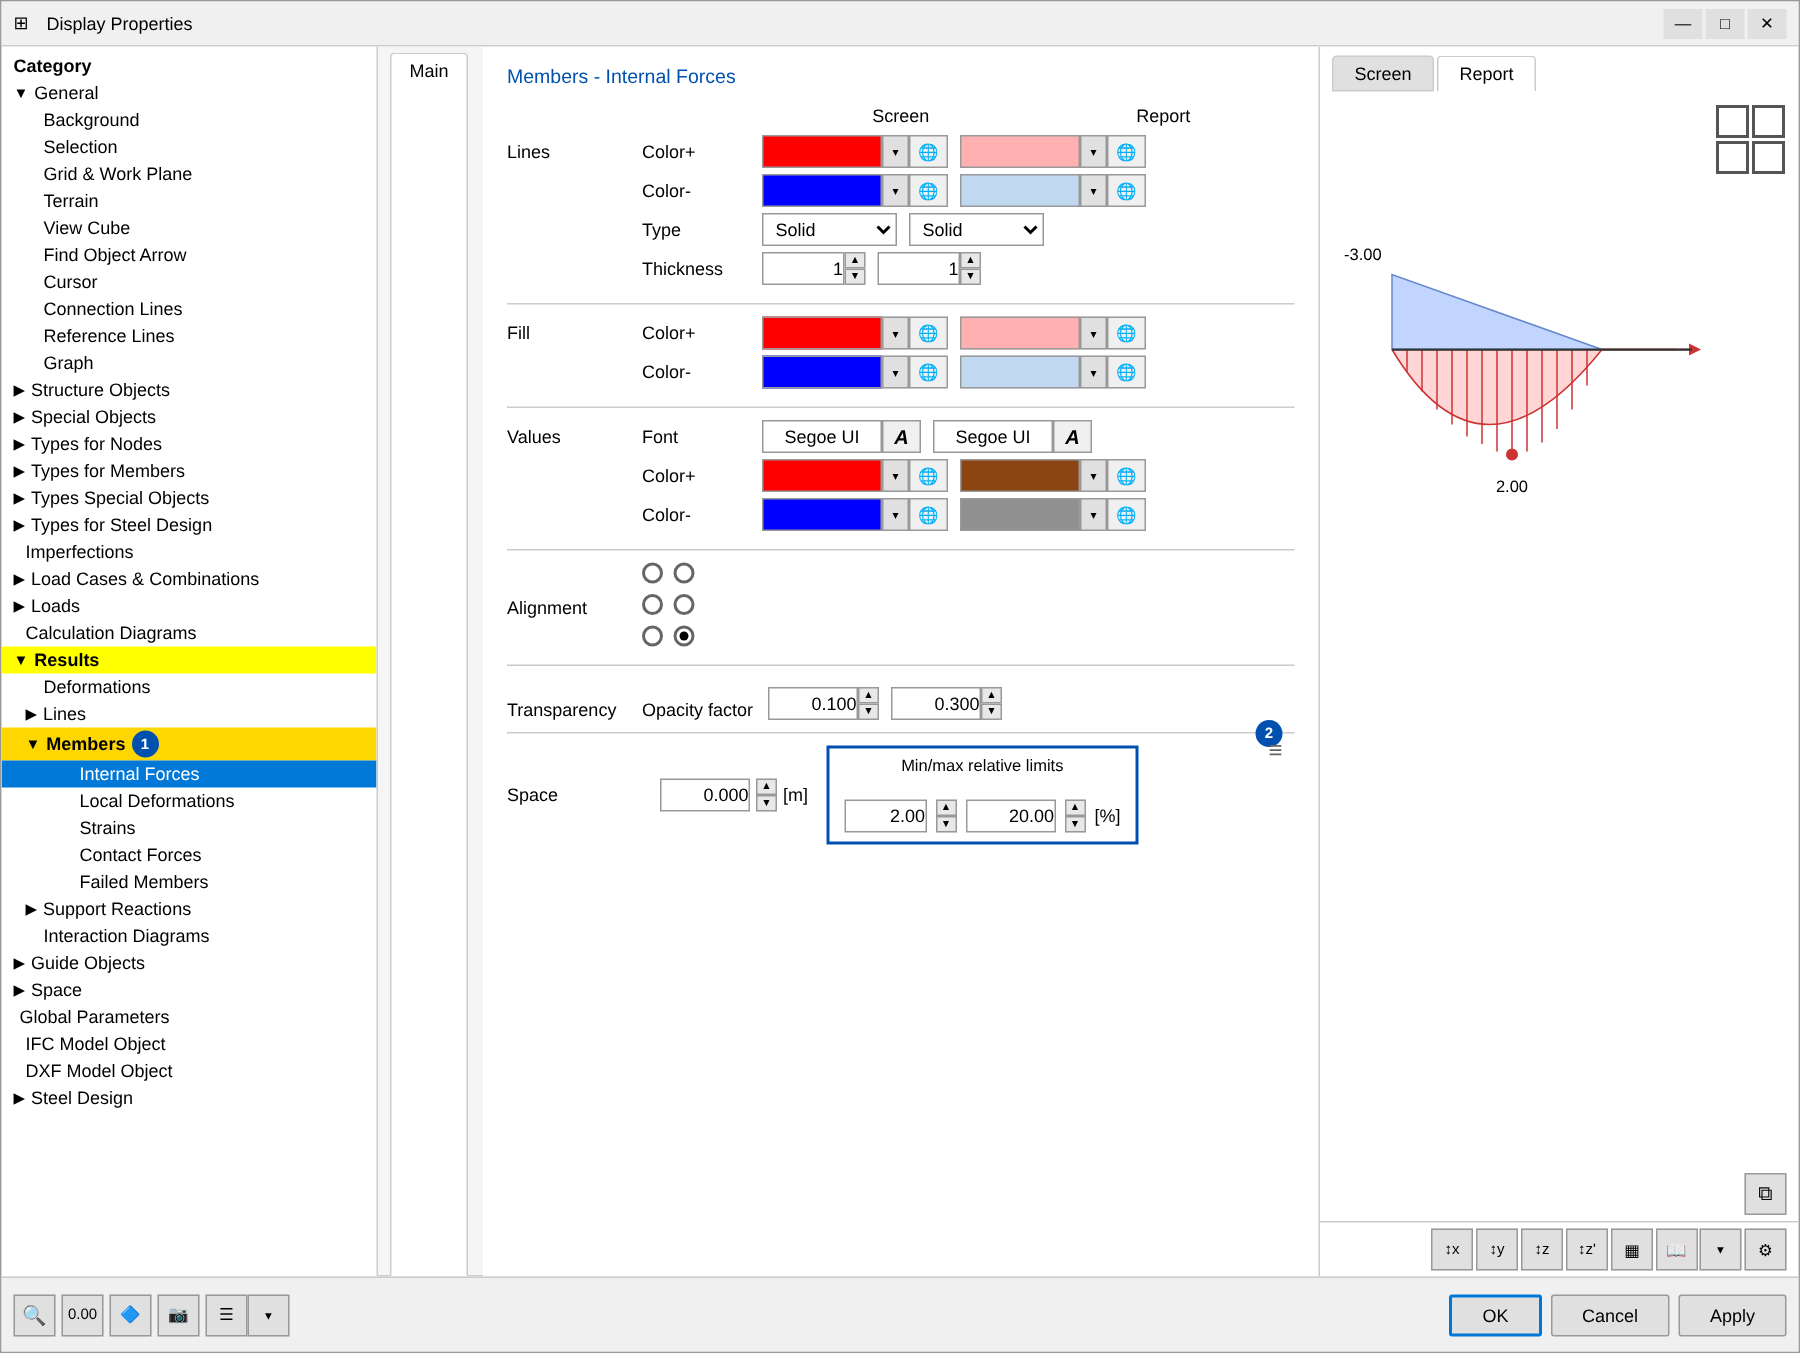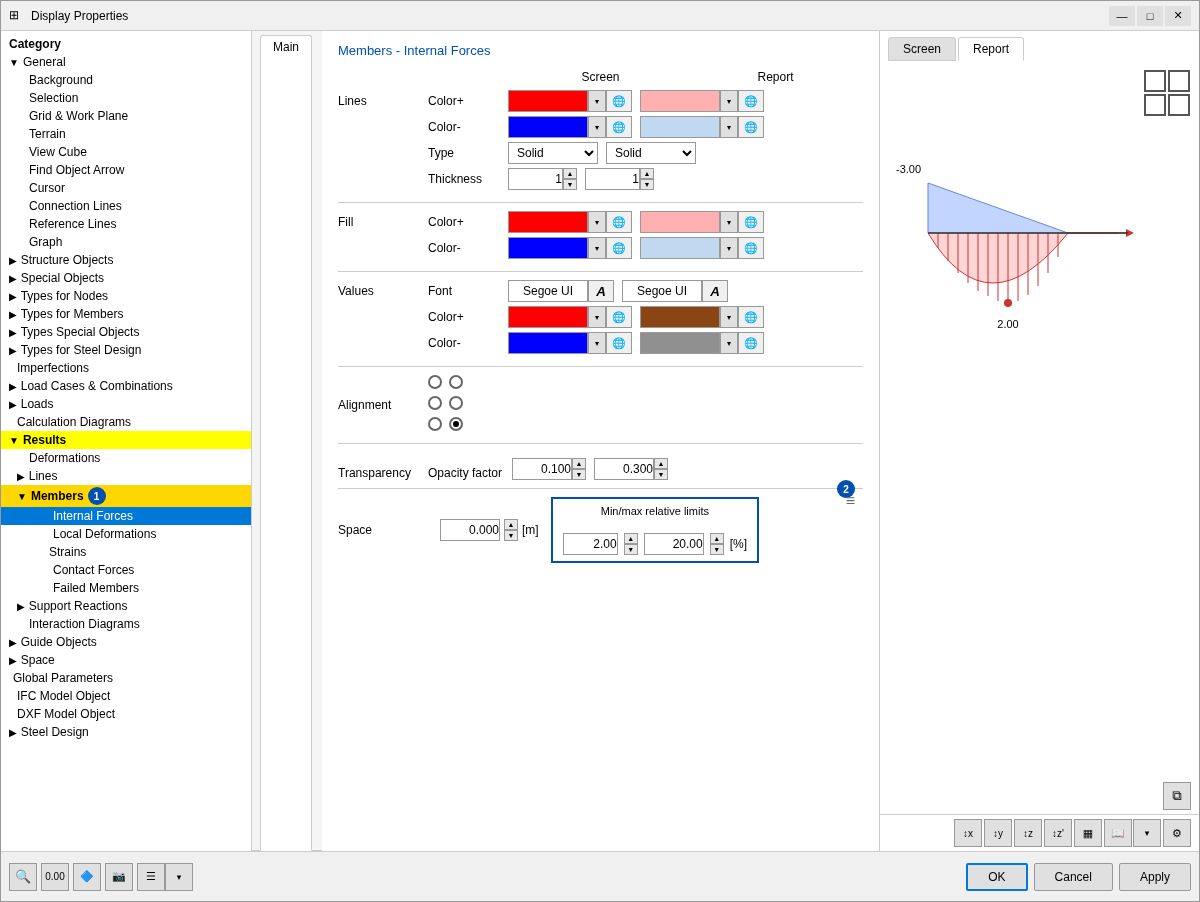--- a/index.html
+++ b/index.html
@@ -156,21 +156,21 @@
       </div>
 
       <div class="sidebar-group sidebar-sub" style="padding-left:16px; background:#ffd700; font-weight:bold;">
         <span class="expand-arrow">▼</span>
         <span>Members</span>
         <span class="badge">1</span>
       </div>
 
       <div class="sidebar-item sidebar-sub2" style="padding-left:52px; background:#0078d7; color:white;">Internal Forces</div>
       <div class="sidebar-item sidebar-sub2" style="padding-left:52px;">Local Deformations</div>
-      <div class="sidebar-item sidebar-sub2" style="padding-left:24px;margin-left:24px;">Strains</div>
+      <div class="sidebar-item sidebar-sub2" style="padding-left:52px;">Strains</div>
       <div class="sidebar-item sidebar-sub2" style="padding-left:52px;">Contact Forces</div>
       <div class="sidebar-item sidebar-sub2" style="padding-left:52px;">Failed Members</div>
 
       <div class="sidebar-group sidebar-sub" style="padding-left:16px;">
         <span class="expand-arrow">▶</span>
         <span>Support Reactions</span>
       </div>
 
       <div class="sidebar-item sidebar-sub">Interaction Diagrams</div>
 

